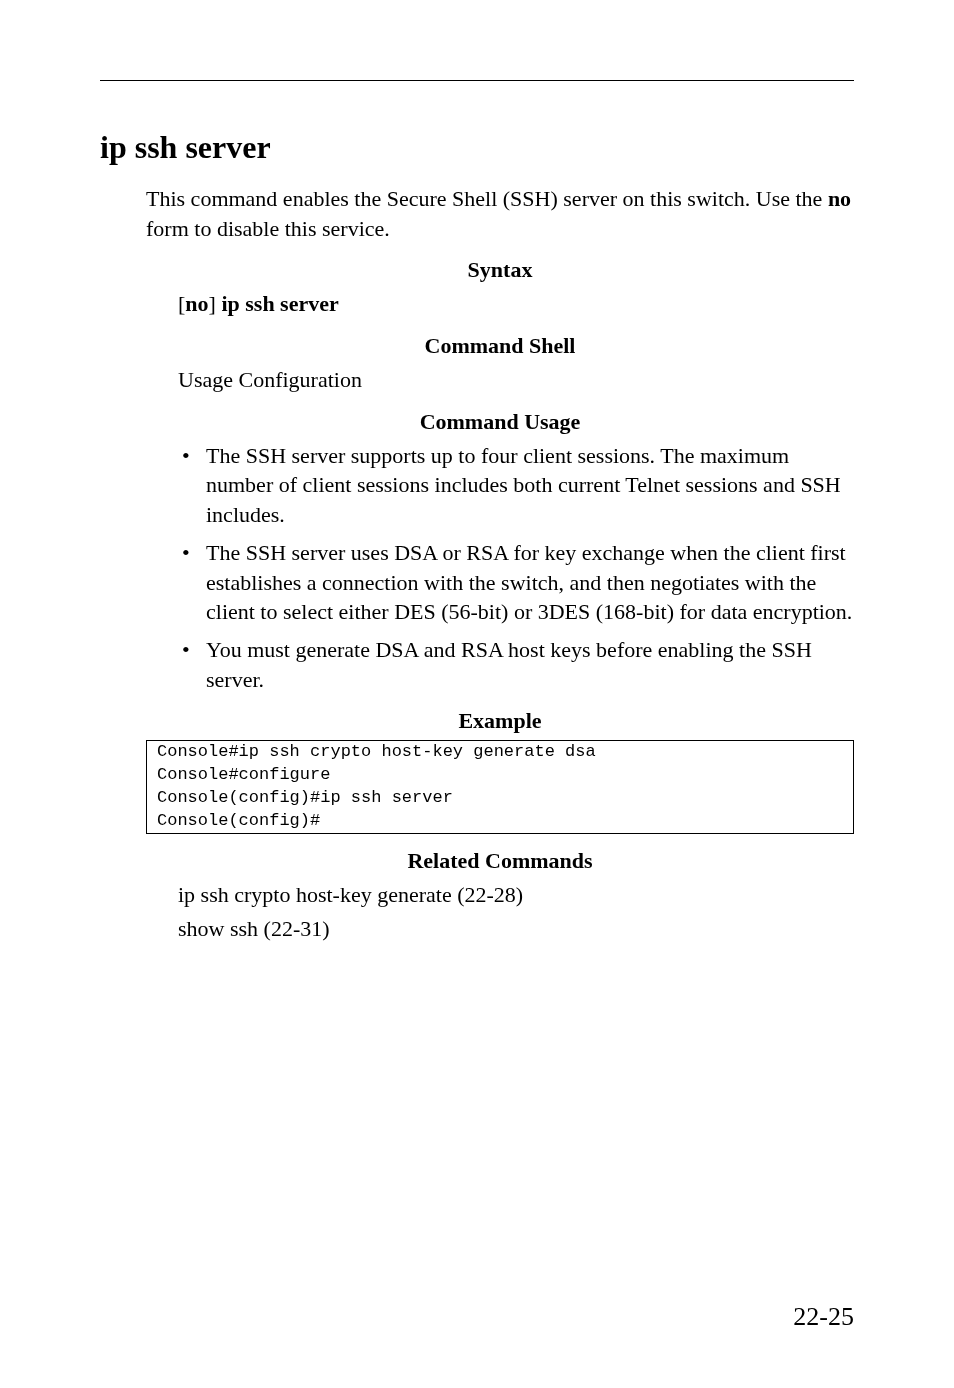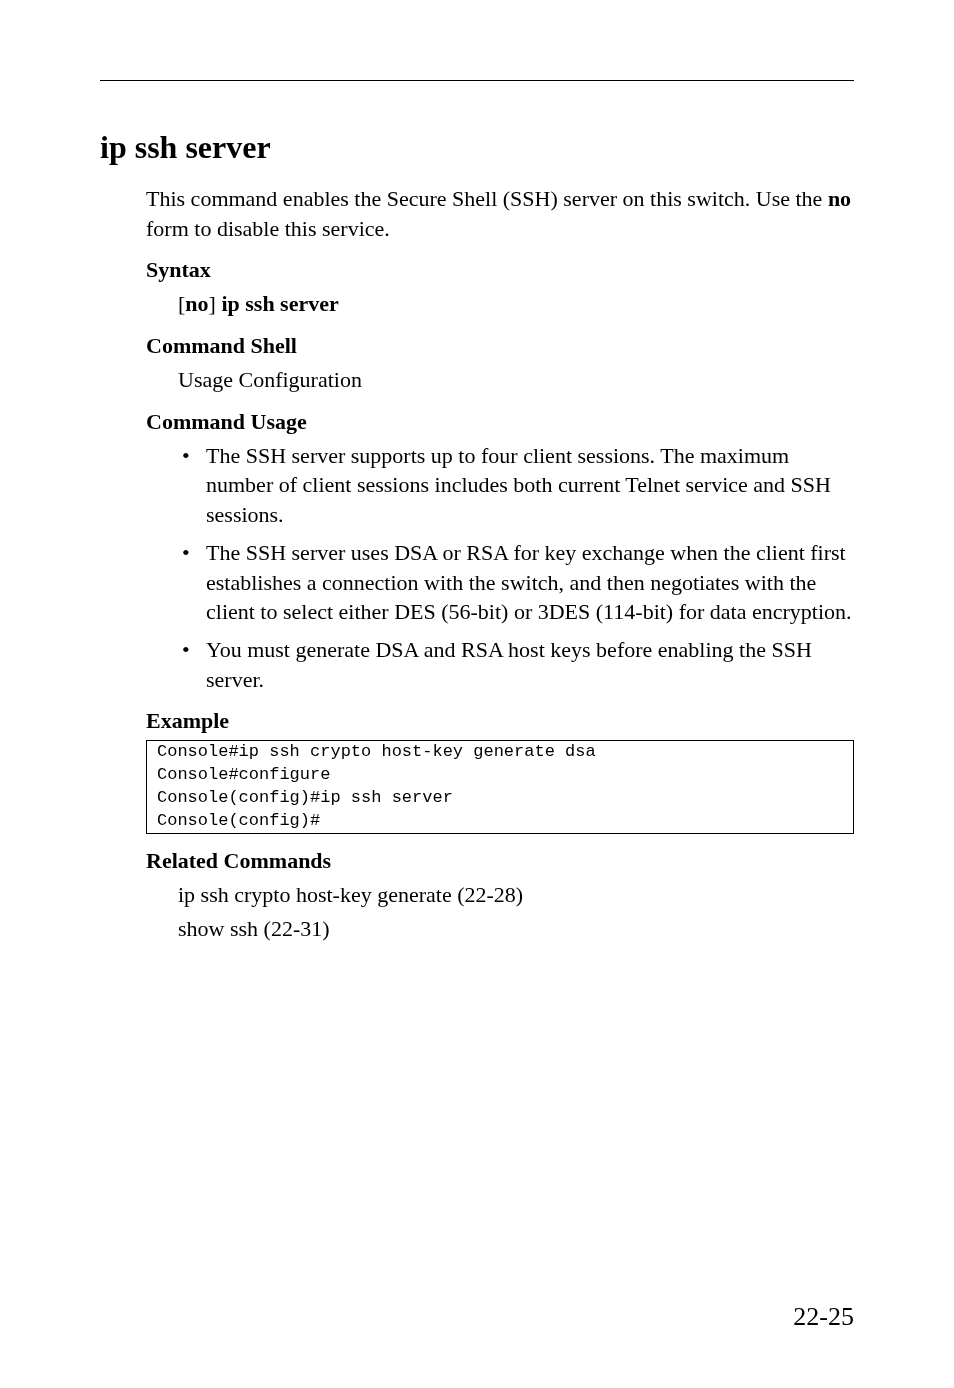--- a/index.html
+++ b/index.html
@@ -49,20 +49,21 @@
   }
   .intro .bold {
     font-weight: bold;
   }
   .section-label {
     font-size: 22px;
     font-weight: bold;
     margin-left: 46px;
     margin-top: 14px;
     margin-bottom: 6px;
+    text-align: center;
   }
   .indent-block {
     margin-left: 78px;
     font-size: 22px;
     line-height: 1.35;
     margin-bottom: 10px;
   }
   .syntax-line .bracket {
     font-weight: normal;
   }
@@ -123,22 +124,22 @@
   <div class="indent-block syntax-line">
     <span class="bracket">[</span><span class="kw">no</span><span class="bracket">]</span><span class="kw"> ip ssh server</span>
   </div>
 
 
   <div class="section-label">Command Shell</div>
   <div class="indent-block">Usage Configuration</div>
 
   <div class="section-label">Command Usage</div>
   <ul class="usage">
-    <li>The SSH server supports up to four client sessions. The maximum number of client sessions includes both current Telnet service and SSH sessions.</li>
-    <li>The SSH server uses DSA or RSA for key exchange when the client first establishes a connection with the switch, and then negotiates with the client to select either DES (56-bit) or 3DES (114-bit) for data encryption.</li>
+    <li>The SSH server supports up to four client sessions. The maximum number of client sessions includes both current Telnet sessions and SSH includes.</li>
+    <li>The SSH server uses DSA or RSA for key exchange when the client first establishes a connection with the switch, and then negotiates with the client to select either DES (56-bit) or 3DES (168-bit) for data encryption.</li>
     <li>You must generate DSA and RSA host keys before enabling the SSH server.</li>
   </ul>
 
   <div class="section-label">Example</div>
   <div class="code-box">Console#ip ssh crypto host-key generate dsa
 Console#configure
 Console(config)#ip ssh server
 Console(config)#</div>
 
   <div class="section-label">Related Commands</div>

